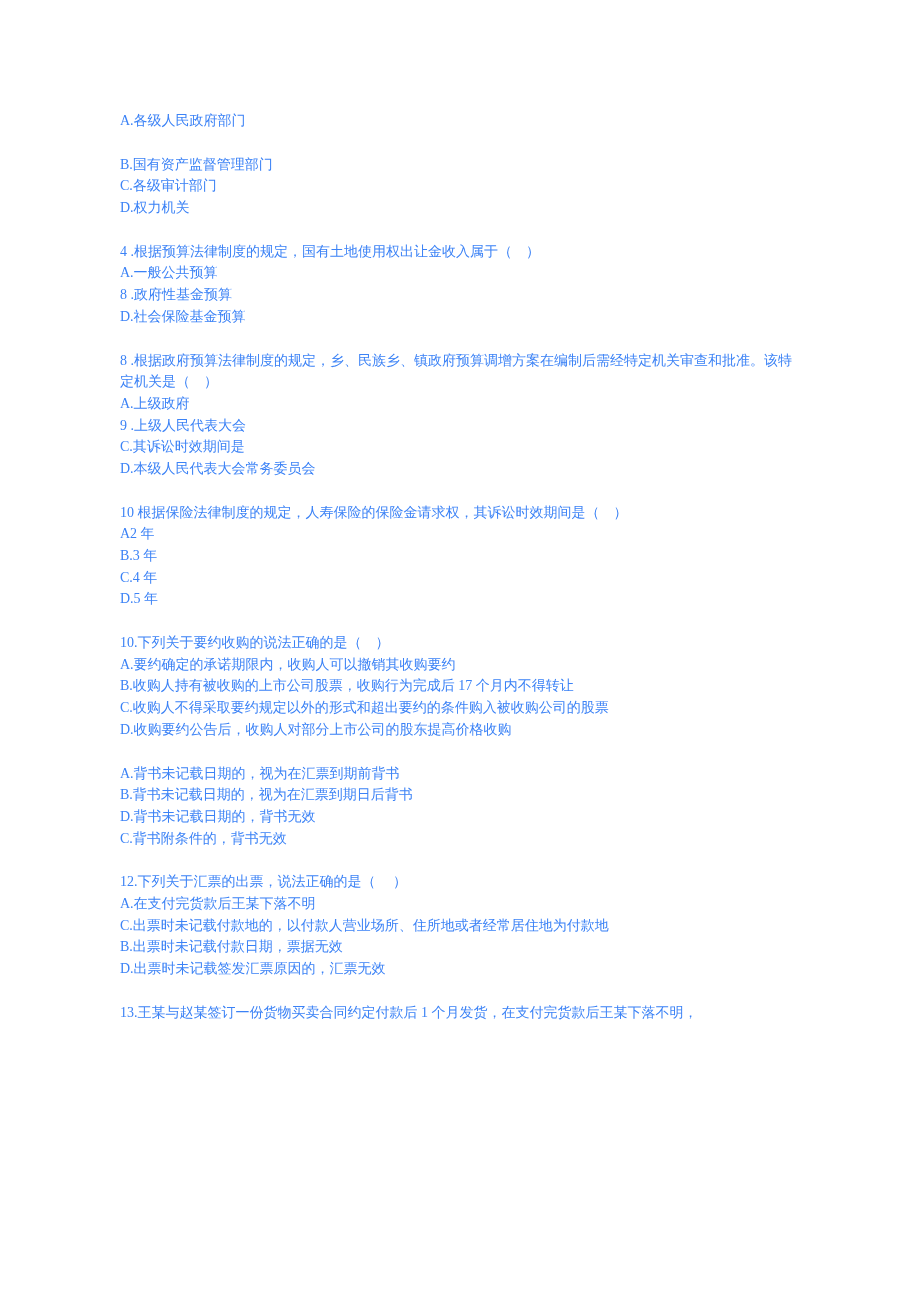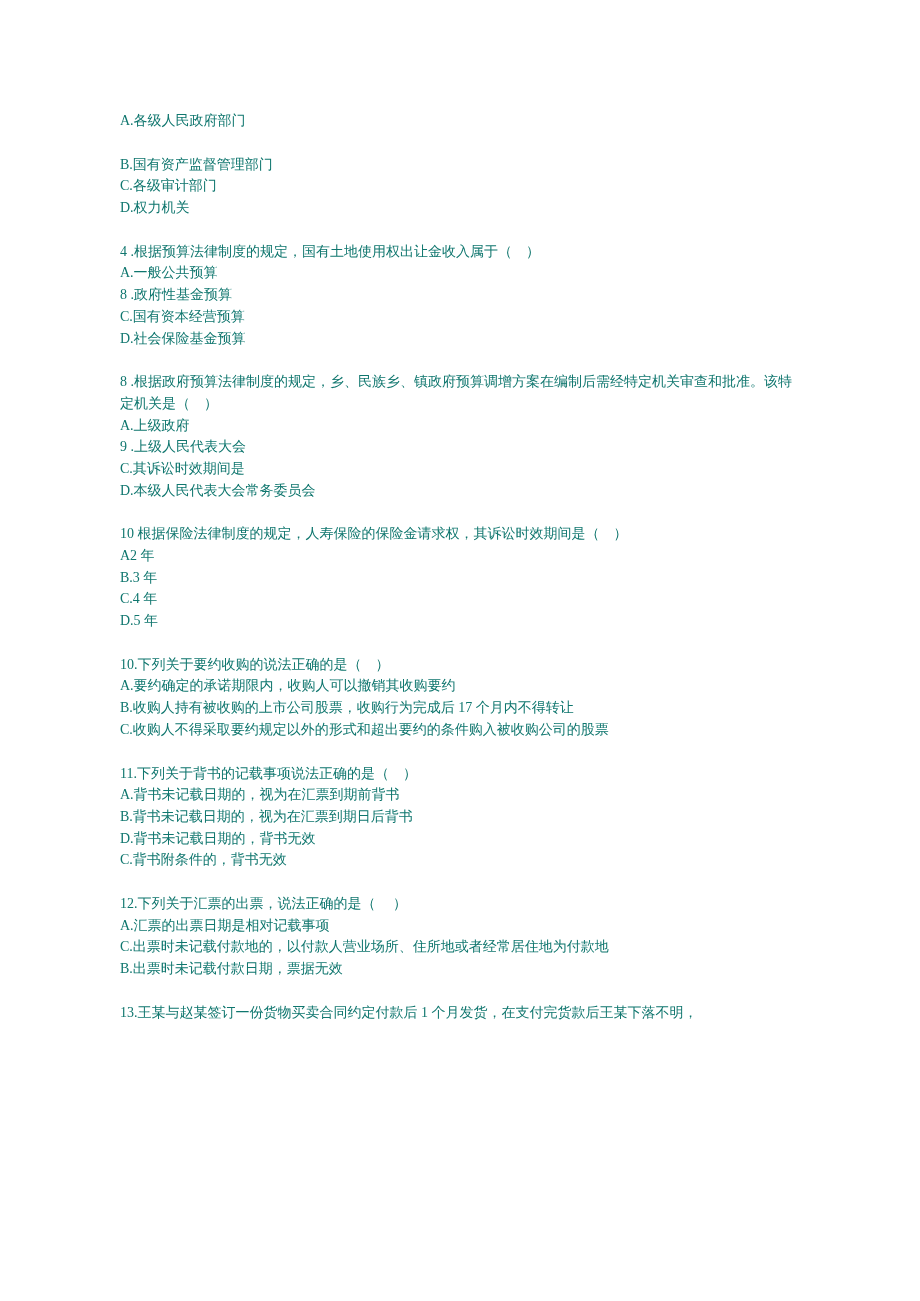--- a/index.html
+++ b/index.html
@@ -5,21 +5,21 @@
   html, body {
     margin: 0;
     padding: 0;
     background: #ffffff;
     width: 920px;
   }
   .page {
     padding: 110px 120px 60px 120px;
     font-family: "SimSun", "宋体", serif;
     font-size: 14px;
-    color: #0f766e;
+    color: #3b82f6;
     line-height: 1.55;
   }
   .block {
     margin-bottom: 22px;
   }
   .line {
     white-space: pre-wrap;
   }
 </style>
 </head>
@@ -34,21 +34,20 @@
   <div class="block">
     <div class="line">B.国有资产监督管理部门</div>
     <div class="line">C.各级审计部门</div>
     <div class="line">D.权力机关</div>
   </div>
 
   <div class="block">
     <div class="line">4 .根据预算法律制度的规定，国有土地使用权出让金收入属于（    ）</div>
     <div class="line">A.一般公共预算</div>
     <div class="line">8 .政府性基金预算</div>
-    <div class="line">C.国有资本经营预算</div>
     <div class="line">D.社会保险基金预算</div>
   </div>
 
   <div class="block">
     <div class="line">8 .根据政府预算法律制度的规定，乡、民族乡、镇政府预算调增方案在编制后需经特定机关审查和批准。该特定机关是（    ）</div>
     <div class="line">A.上级政府</div>
     <div class="line">9 .上级人民代表大会</div>
     <div class="line">C.其诉讼时效期间是</div>
     <div class="line">D.本级人民代表大会常务委员会</div>
   </div>
@@ -59,34 +58,35 @@
     <div class="line">B.3 年</div>
     <div class="line">C.4 年</div>
     <div class="line">D.5 年</div>
   </div>
 
   <div class="block">
     <div class="line">10.下列关于要约收购的说法正确的是（    ）</div>
     <div class="line">A.要约确定的承诺期限内，收购人可以撤销其收购要约</div>
     <div class="line">B.收购人持有被收购的上市公司股票，收购行为完成后 17 个月内不得转让</div>
     <div class="line">C.收购人不得采取要约规定以外的形式和超出要约的条件购入被收购公司的股票</div>
+    <div class="line">D.收购要约公告后，收购人对部分上市公司的股东提高价格收购</div>
   </div>
 
   <div class="block">
-    <div class="line">11.下列关于背书的记载事项说法正确的是（    ）</div>
     <div class="line">A.背书未记载日期的，视为在汇票到期前背书</div>
     <div class="line">B.背书未记载日期的，视为在汇票到期日后背书</div>
     <div class="line">D.背书未记载日期的，背书无效</div>
     <div class="line">C.背书附条件的，背书无效</div>
   </div>
 
   <div class="block">
     <div class="line">12.下列关于汇票的出票，说法正确的是（     ）</div>
-    <div class="line">A.汇票的出票日期是相对记载事项</div>
+    <div class="line">A.在支付完货款后王某下落不明</div>
     <div class="line">C.出票时未记载付款地的，以付款人营业场所、住所地或者经常居住地为付款地</div>
     <div class="line">B.出票时未记载付款日期，票据无效</div>
+    <div class="line">D.出票时未记载签发汇票原因的，汇票无效</div>
   </div>
 
   <div class="block">
     <div class="line">13.王某与赵某签订一份货物买卖合同约定付款后 1 个月发货，在支付完货款后王某下落不明，</div>
   </div>
 
 </div>
 
 </body></html>

